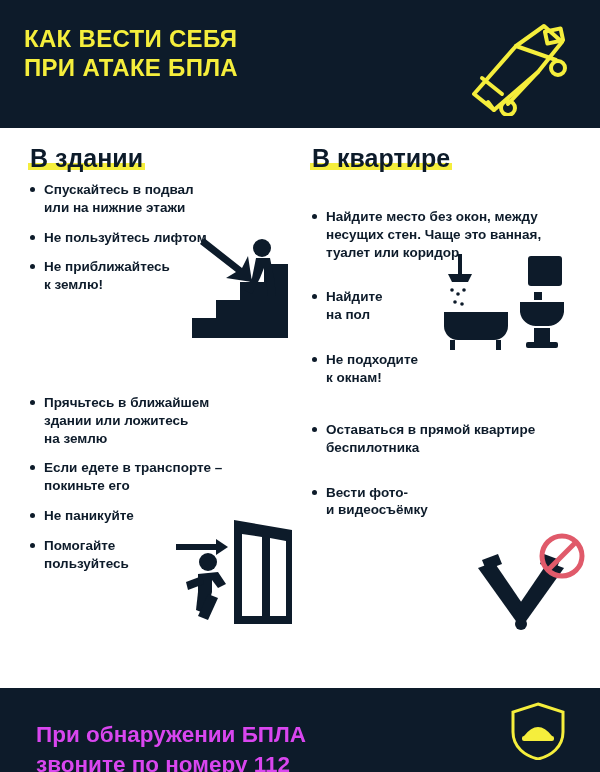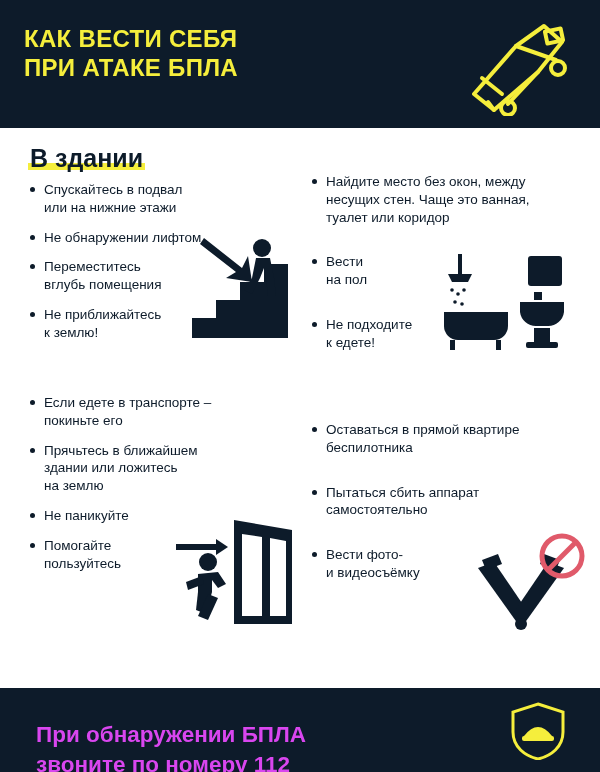--- a/index.html
+++ b/index.html
@@ -97,20 +97,21 @@
     padding: 0 0 0 10px;
   }
   ul.items li {
     position: relative;
     color: #0d1b2a;
     font-size: 13.5px;
     line-height: 1.32;
     margin-bottom: 12px;
     padding-left: 14px;
     white-space: pre-line;
+    font-weight: bold;
   }
   ul.items li::before {
     content: "";
     position: absolute;
     left: 0;
     top: 6px;
     width: 5px;
     height: 5px;
     border-radius: 50%;
     background: #0d1b2a;
@@ -175,23 +176,21 @@
     <div class="grid">
 
       <div class="cell">
         <div class="sec-title-wrap">
           <span class="sec-underline"></span>
           <span class="sec-title">В здании</span>
         </div>
         <ul class="items narrow">
           <li>Спускайтесь в подвал
 или на нижние этажи</li>
-          <li>Не обнаружении лифтом</li>
-          <li>Переместитесь
-вглубь помещения</li>
+          <li>Не пользуйтесь лифтом</li>
           <li>Не приближайтесь
 к землю!</li>
         </ul>
         <svg class="art" style="left:170px; top:88px; width:110px; height:110px;" viewBox="0 0 110 110">
           <g fill="#0d1b2a">
 
             <path d="M14 4 L52 34 L58 22 L62 48 L36 44 L46 38 L10 10 Z"></path>
 
             <path d="M2 104 L2 84 L26 84 L26 66 L50 66 L50 48 L74 48 L74 30 L98 30 L98 104 Z"></path>
 
@@ -199,28 +198,32 @@
           </g>
           <g fill="#0d1b2a">
             <path d="M66 24 L80 24 L84 44 L76 44 L74 34 L70 44 L62 44 Z"></path>
             <path d="M62 44 L70 44 L62 60 L54 56 Z"></path>
             <path d="M76 44 L84 44 L86 62 L78 62 Z"></path>
           </g>
         </svg>
       </div>
 
       <div class="cell">
+        <div class="sec-title-wrap">
+          <span class="sec-underline"></span>
+          <span class="sec-title">В квартире</span>
+        </div>
         <ul class="items wide">
           <li>Найдите место без окон, между
 несущих стен. Чаще это ванная,
 туалет или коридор</li>
-          <li>Вести
+          <li>Найдите
 на пол</li>
           <li>Не подходите
-к едете!</li>
+к окнам!</li>
         </ul>
         <svg class="art" style="left:140px; top:100px; width:140px; height:110px;" viewBox="0 0 140 110">
           <g fill="#0d1b2a">
 
             <path d="M16 8 h4 v22 h-4 z"></path>
             <path d="M6 28 h24 l-4 8 h-16 z"></path>
             <circle cx="10" cy="44" r="1.8"></circle>
               <circle cx="16" cy="48" r="1.8"></circle>
               <circle cx="22" cy="44" r="1.8"></circle>
             <circle cx="13" cy="56" r="1.8"></circle>
@@ -234,25 +237,25 @@
             <rect x="92" y="46" width="8" height="8"></rect>
             <path d="M78 56 h44 v10 a16 16 0 0 1 -16 14 h-12 a16 16 0 0 1 -16 -14 z"></path>
             <rect x="92" y="82" width="16" height="14"></rect>
             <rect x="84" y="96" width="32" height="6" rx="2"></rect>
           </g>
         </svg>
       </div>
 
       <div class="cell">
         <ul class="items narrow">
-          <li>Если едете в транспорте –
-покиньте его</li>
           <li>Прячьтесь в ближайшем
 здании или ложитесь
 на землю</li>
+          <li>Если едете в транспорте –
+покиньте его</li>
           <li>Не паникуйте</li>
           <li>Помогайте
 пользуйтесь</li>
         </ul>
         <svg class="art" style="left:148px; top:118px; width:132px; height:120px;" viewBox="0 0 132 120">
           <g fill="#0d1b2a">
 
             <path d="M8 32 L48 32 L48 27 L60 35 L48 43 L48 38 L8 38 Z"></path>
 
             <path d="M66 8 L124 18 L124 112 L66 112 Z" fill="#0d1b2a"></path>
@@ -265,22 +268,20 @@
             <path d="M40 82 L50 86 L40 108 L30 104 Z"></path>
             <path d="M18 70 L34 64 L36 72 L20 78 Z"></path>
           </g>
         </svg>
       </div>
 
       <div class="cell">
         <ul class="items wide">
           <li>Оставаться в прямой квартире
 беспилотника</li>
-          <li>Пытаться сбить аппарат
-самостоятельно</li>
           <li>Вести фото-
 и видеосъёмку</li>
         </ul>
         <svg class="art" style="left:170px; top:130px; width:120px; height:110px;" viewBox="0 0 120 110">
           <g fill="#0d1b2a">
             <path d="M6 44 L22 38 L56 88 L46 100 Z"></path>
             <path d="M92 44 L76 38 L42 88 L52 100 Z"></path>
             <path d="M10 36 L26 30 L30 40 L14 46 Z"></path>
             <path d="M88 36 L72 30 L68 40 L84 46 Z"></path>
             <circle cx="49" cy="100" r="6"></circle>

